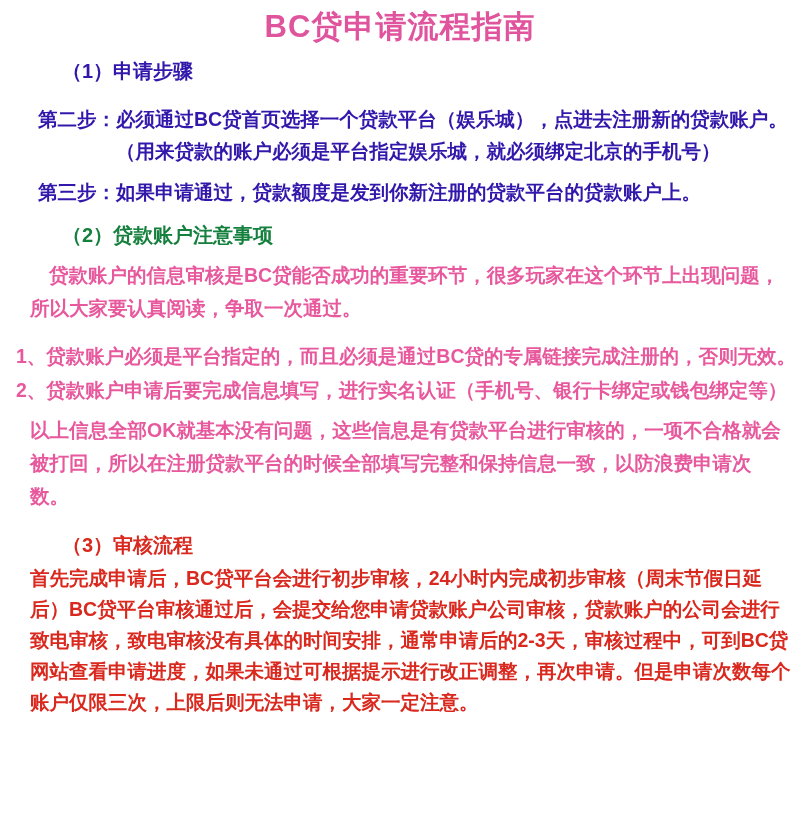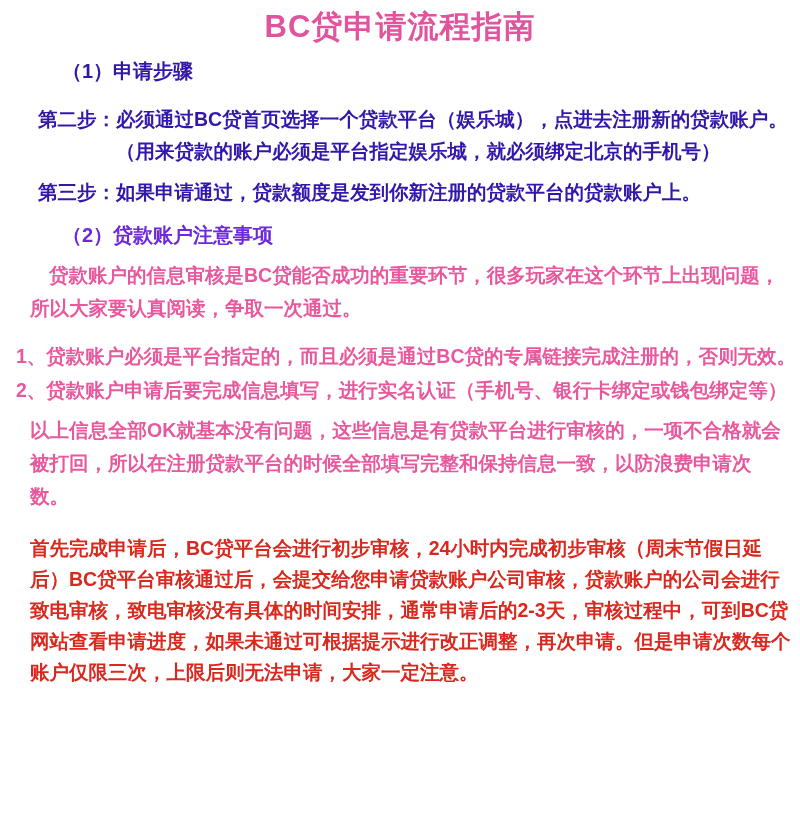--- a/index.html
+++ b/index.html
@@ -23,21 +23,21 @@
     letter-spacing: 1px;
   }
 
   h2.sec-heading {
     margin: 0;
     padding-left: 62px;
     font-size: 20px;
     line-height: 24px;
   }
   .h-blue { color: #3317ab; }
-  .h-pink { color: #6d28d9; }
+  .h-pink { color: #15803d; }
   .h-red  { color: #d9281e; }
 
   .steps { margin-top: 20px; padding: 0 6px 0 38px; color: #3317ab; }
   .step {
     display: flex;
     margin: 0 0 9px 0;
     font-size: 19.5px;
     line-height: 32px;
   }
   .step-label { flex: none; white-space: nowrap; }
@@ -100,16 +100,17 @@
     <h2 class="sec-heading h-pink">（2）贷款账户注意事项</h2>
     <p class="para pink first-indent">贷款账户的信息审核是BC贷能否成功的重要环节，很多玩家在这个环节上出现问题，所以大家要认真阅读，争取一次通过。</p>
     <div class="notice-items">
       <p class="notice-item pink">1、贷款账户必须是平台指定的，而且必须是通过BC贷的专属链接完成注册的，否则无效。</p>
       <p class="notice-item pink">2、贷款账户申请后要完成信息填写，进行实名认证（手机号、银行卡绑定或钱包绑定等）</p>
     </div>
     <p class="para pink summary">以上信息全部OK就基本没有问题，这些信息是有贷款平台进行审核的，一项不合格就会被打回，所以在注册贷款平台的时候全部填写完整和保持信息一致，以防浪费申请次数。</p>
   </section>
 
   <section class="sec-review">
+    <h2 class="sec-heading h-red">（3）审核流程</h2>
     <p class="para red review-body">首先完成申请后，BC贷平台会进行初步审核，24小时内完成初步审核（周末节假日延后）BC贷平台审核通过后，会提交给您申请贷款账户公司审核，贷款账户的公司会进行致电审核，致电审核没有具体的时间安排，通常申请后的2-3天，审核过程中，可到BC贷网站查看申请进度，如果未通过可根据提示进行改正调整，再次申请。但是申请次数每个账户仅限三次，上限后则无法申请，大家一定注意。</p>
   </section>
 
 </main>
 
 </body></html>

